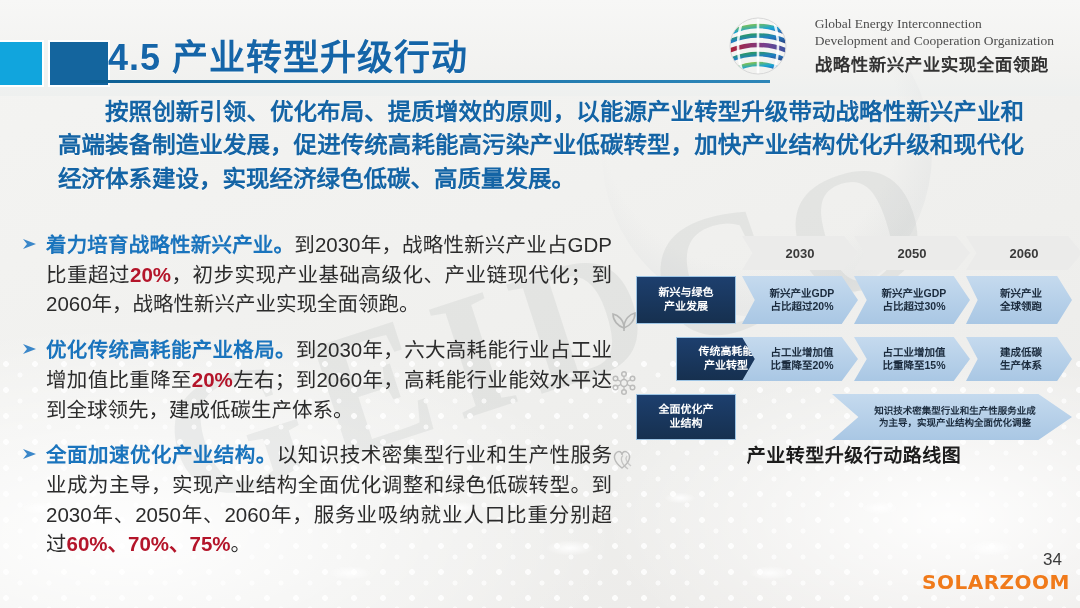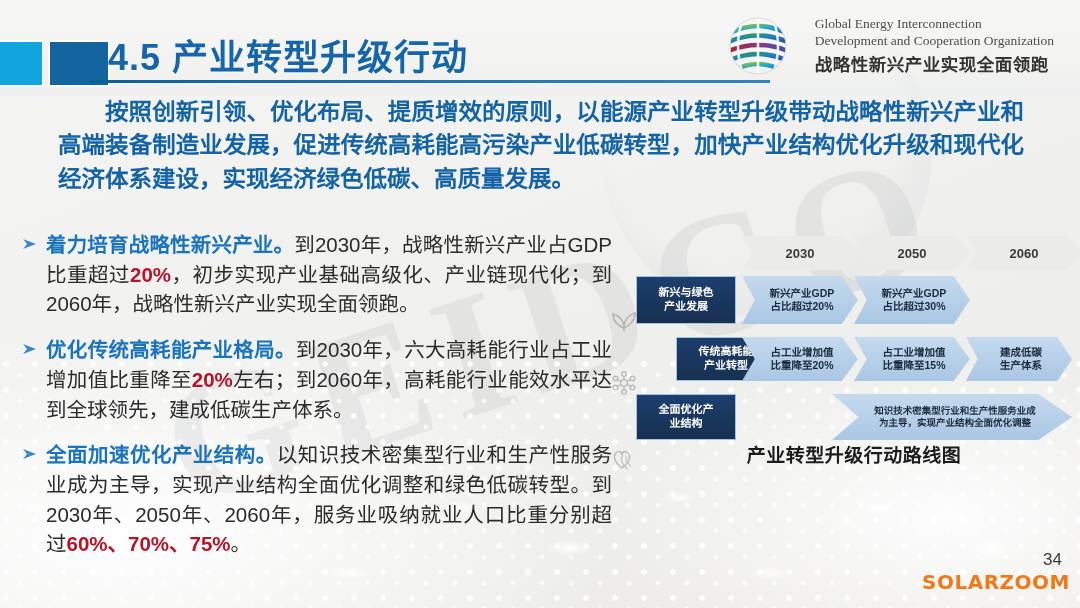--- a/index.html
+++ b/index.html
@@ -323,20 +323,22 @@
     <div class="year-chip y1">2050</div>
     <div class="year-chip y2">2060</div>
   </div>
 
   <div class="rm-row r1">
     <div class="rm-label" style="white-space: pre-line;">新兴与绿色产业发展</div>
     <div class="rm-arrow a0" style="white-space: pre-line;">新兴产业GDP
 占比超过20%</div>
     <div class="rm-arrow a1" style="white-space: pre-line;">新兴产业GDP
 占比超过30%</div>
+    <div class="rm-arrow a2" style="white-space: pre-line;">新兴产业
+全球领跑</div>
   </div>
 
   <div class="rm-row r2">
     <div class="rm-label" style="white-space: pre-line; margin-left: 40px;">传统高耗能产业转型</div>
     <div class="rm-arrow a0" style="white-space: pre-line;">占工业增加值
 比重降至20%</div>
     <div class="rm-arrow a1" style="white-space: pre-line;">占工业增加值
 比重降至15%</div>
     <div class="rm-arrow a2" style="white-space: pre-line;">建成低碳
 生产体系</div>

